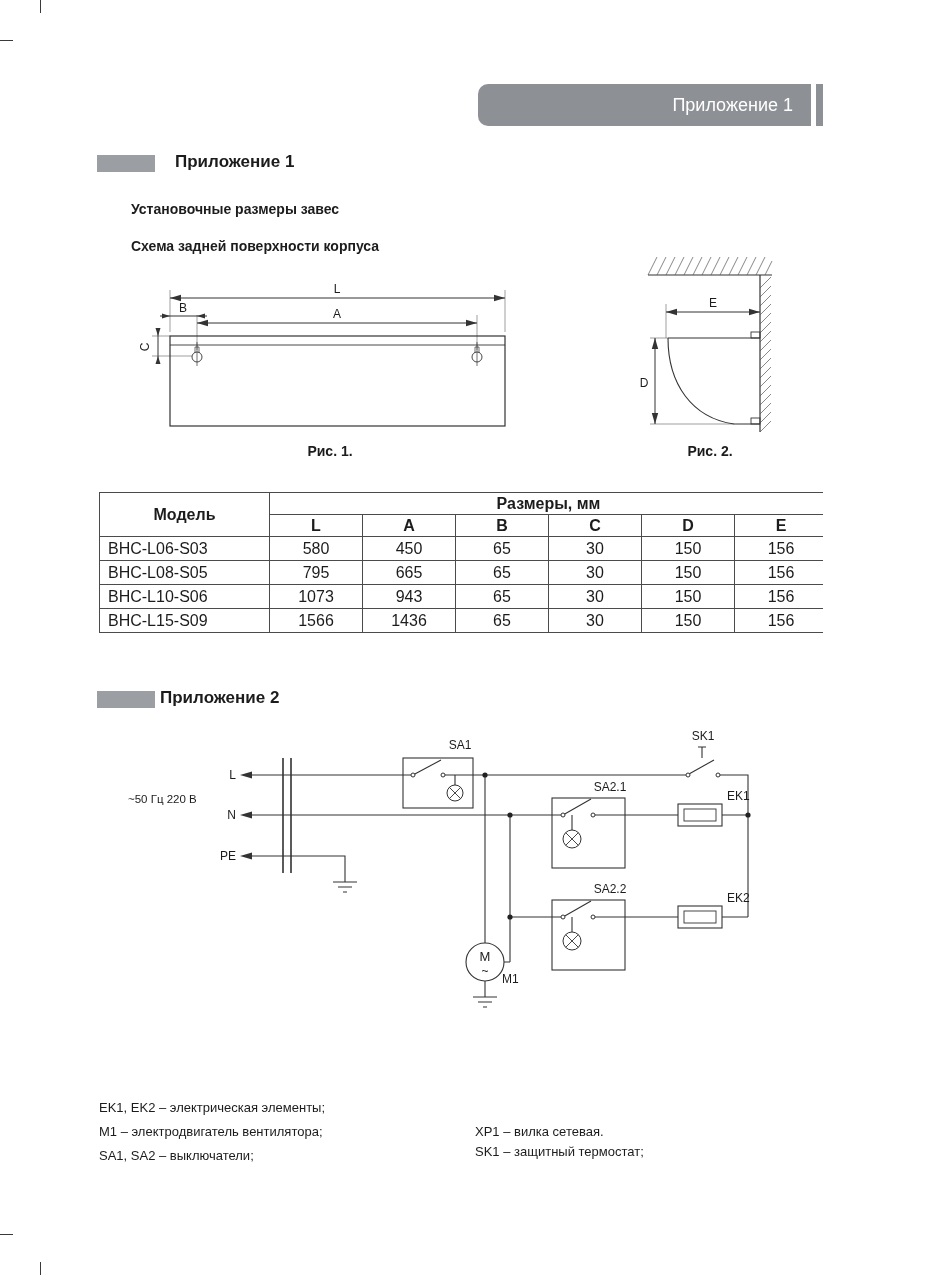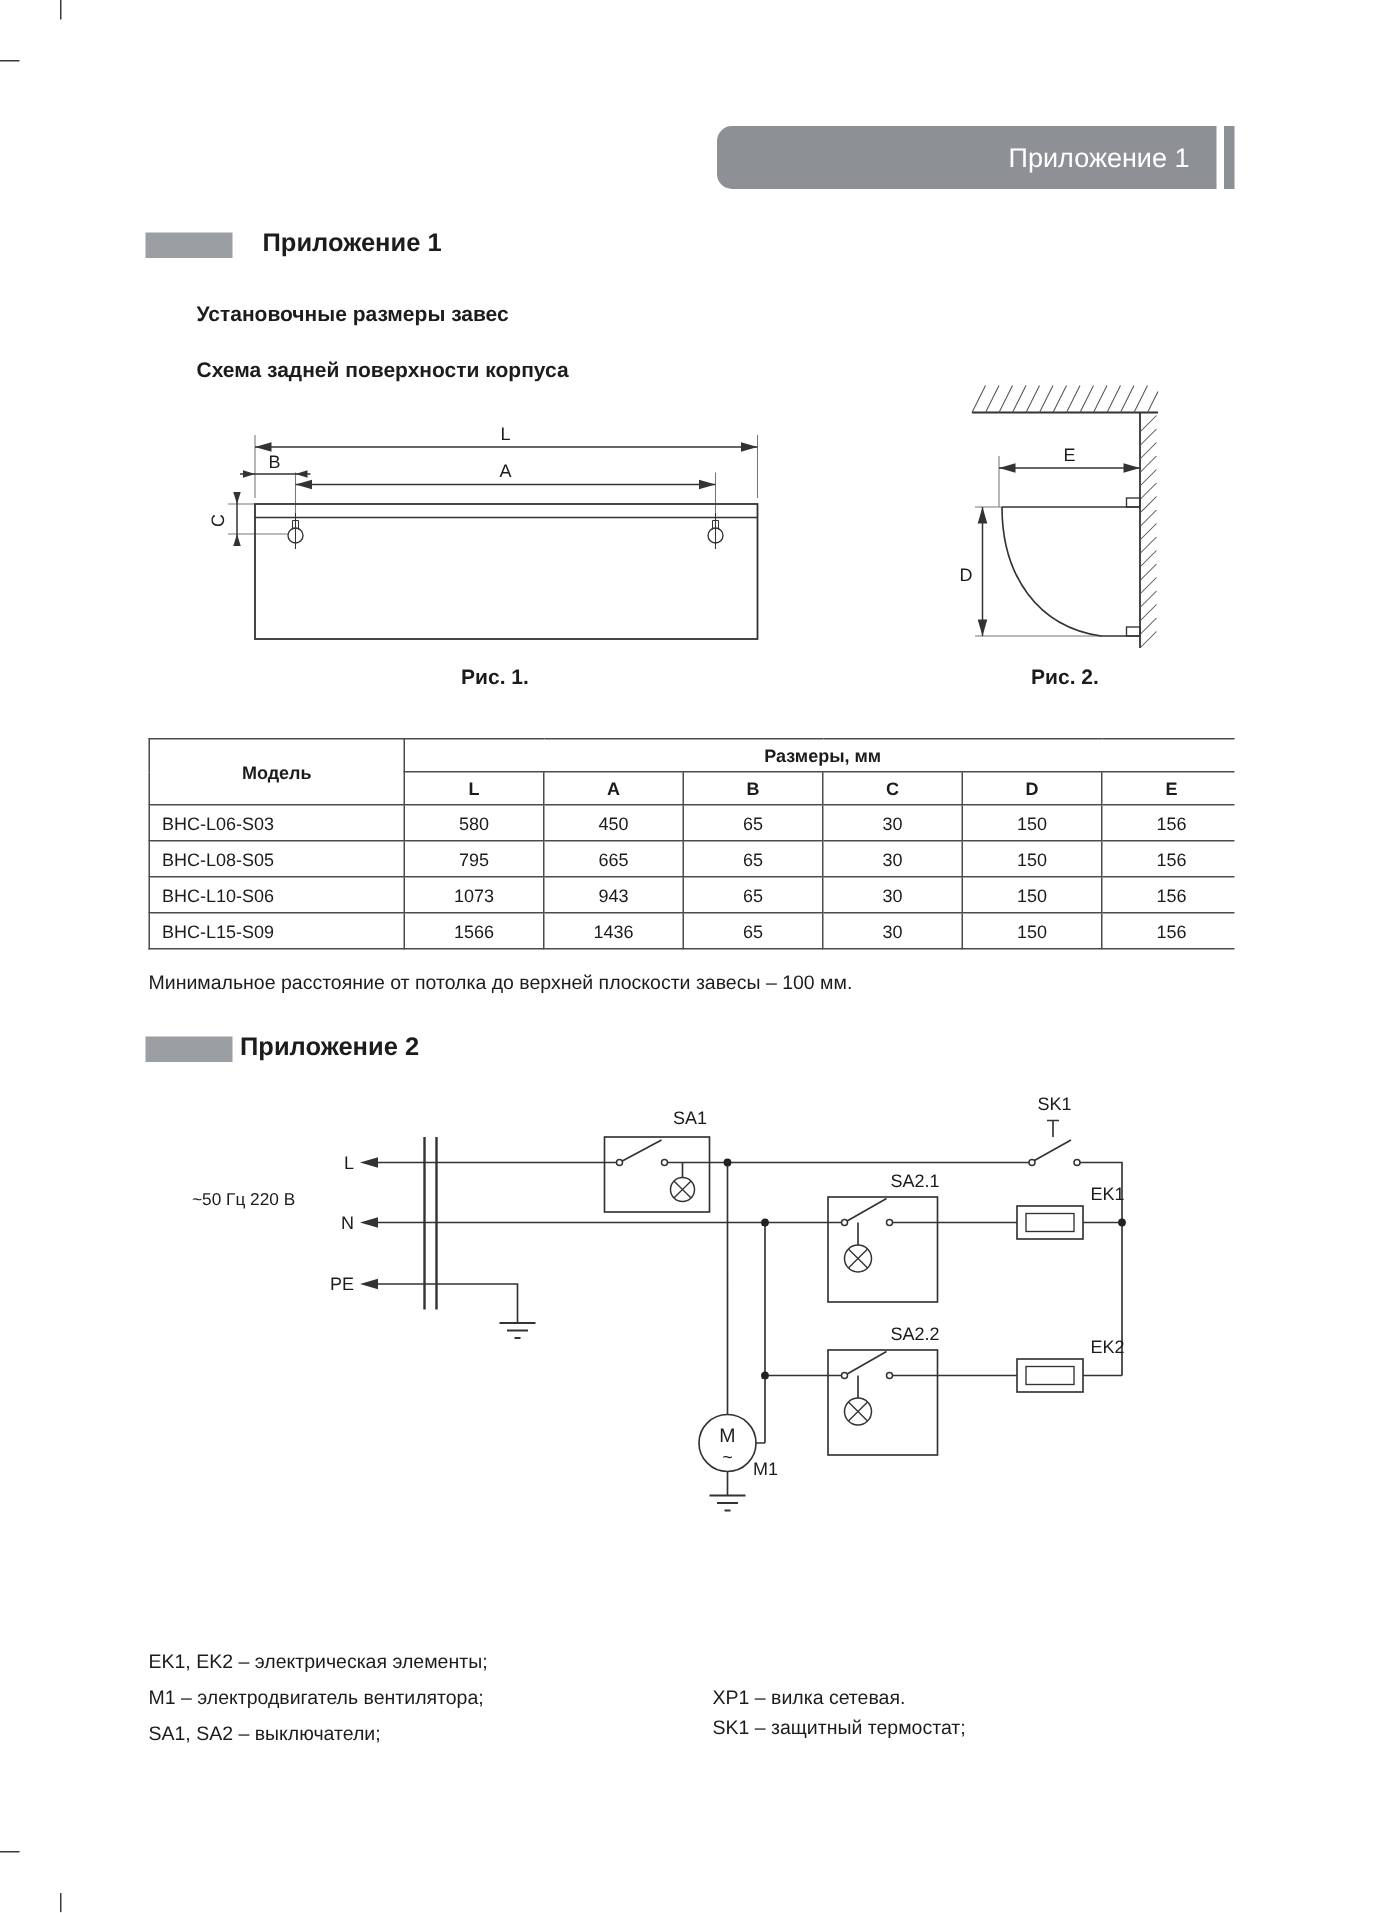--- a/index.html
+++ b/index.html
@@ -13,21 +13,21 @@
   .band-num { left:816px; top:84px; width:99px; height:42px; border-radius:0 10px 10px 0;
               justify-content:center; font-size:21px; font-weight:bold; }
   .marker { position:absolute; width:58px; height:17px; background:#9b9ea2; }
   .sec-title { position:absolute; font-size:17px; font-weight:bold; }
   .subtitle { position:absolute; left:99px; font-size:14px; font-weight:bold;margin-left:32px; }
   .body-text { position:absolute; left:99px; font-size:13px; }
   .fig-caption { position:absolute; font-size:14px; font-weight:bold; text-align:center; }
   .fig-svg { position:absolute; }
   svg text { font-family:"Liberation Sans","DejaVu Sans",sans-serif; fill:#1c1c1c; }
   table.dims { position:absolute; left:99px; top:492px; width:729px; border-collapse:collapse;
-               font-size:12px; table-layout:fixed; }
+               font-size:16px; table-layout:fixed; }
   table.dims th, table.dims td { border:1px solid #4b4b4b; text-align:center; }
   table.dims thead tr { height:22px; }
   table.dims tbody tr { height:24px;margin-top:23px; }
   table.dims th { font-weight:bold; }
   table.dims td.model { text-align:left; padding-left:8px; }
   .schem-caption { position:absolute; left:99px; top:1050px; width:729px; text-align:center; font-size:14px; }
   .schem-caption .b { font-weight:bold; }
   .legend-item { position:absolute; font-size:13px; }
 </style>
 </head>
@@ -188,21 +188,20 @@
         <td>1566</td>
         <td>1436</td>
         <td>65</td>
         <td>30</td>
         <td>150</td>
         <td>156</td>
       </tr>
     </tbody>
   </table>
 
-  <div class="body-text" style="top:647px">Минимальное расстояние от потолка до верхней плоскости завесы – 100 мм.</div>
 
   <div class="marker" style="left:97px;top:691px"></div>
   <div class="sec-title" style="left:160px;top:688px">Приложение 2</div>
 
   <svg class="fig-svg" style="left:110px;top:725px" width="680" height="310" viewBox="0 0 680 310">
 
     <g stroke="#333" stroke-width="1.1" fill="none">
       <path d="M138,50 H293 M363,50 H576 M608,50 H638 V192 M138,90 H442 M515,90 H568 M612,90 H638 M138,131 H235 V157 M375,50 V218 M400,90 V237 M400,192 H442 M515,192 H568 M612,192 H638 M394,237 H400 M375,256 V272"></path>
     </g>
 

